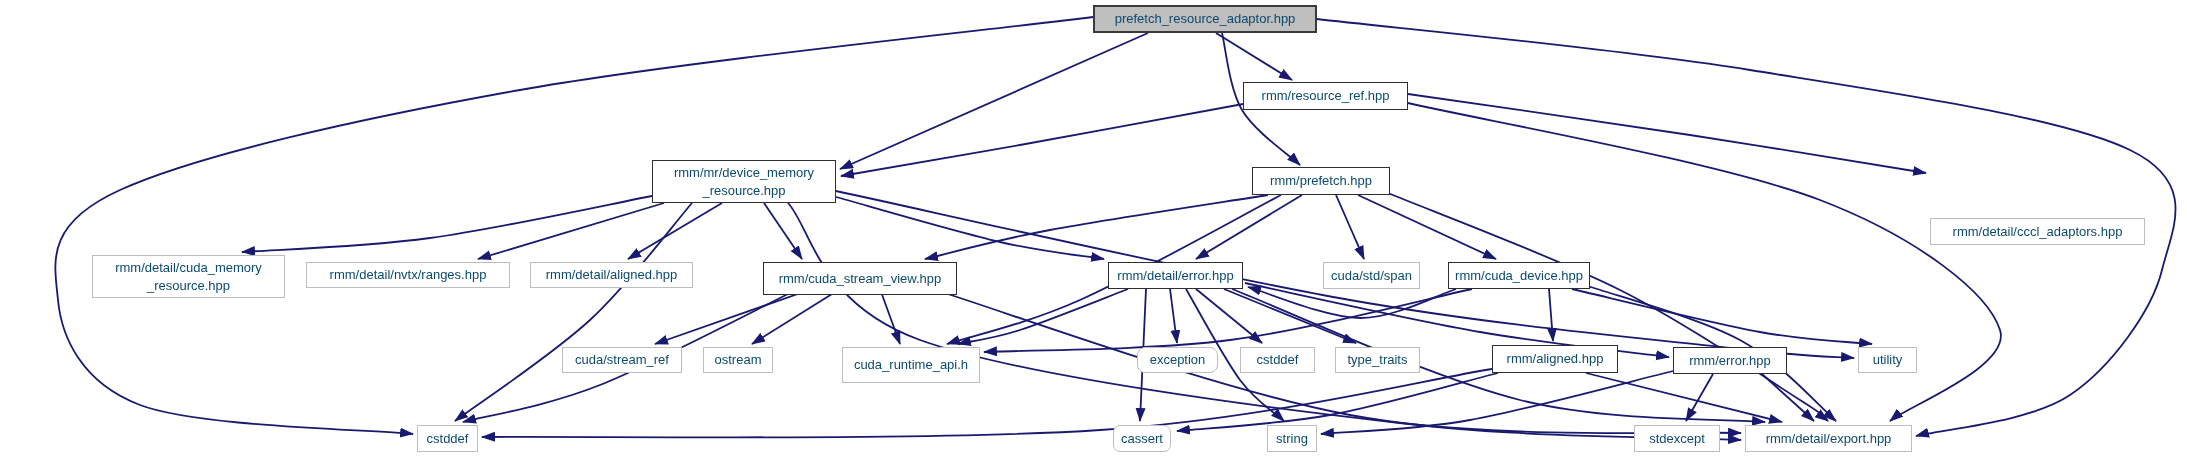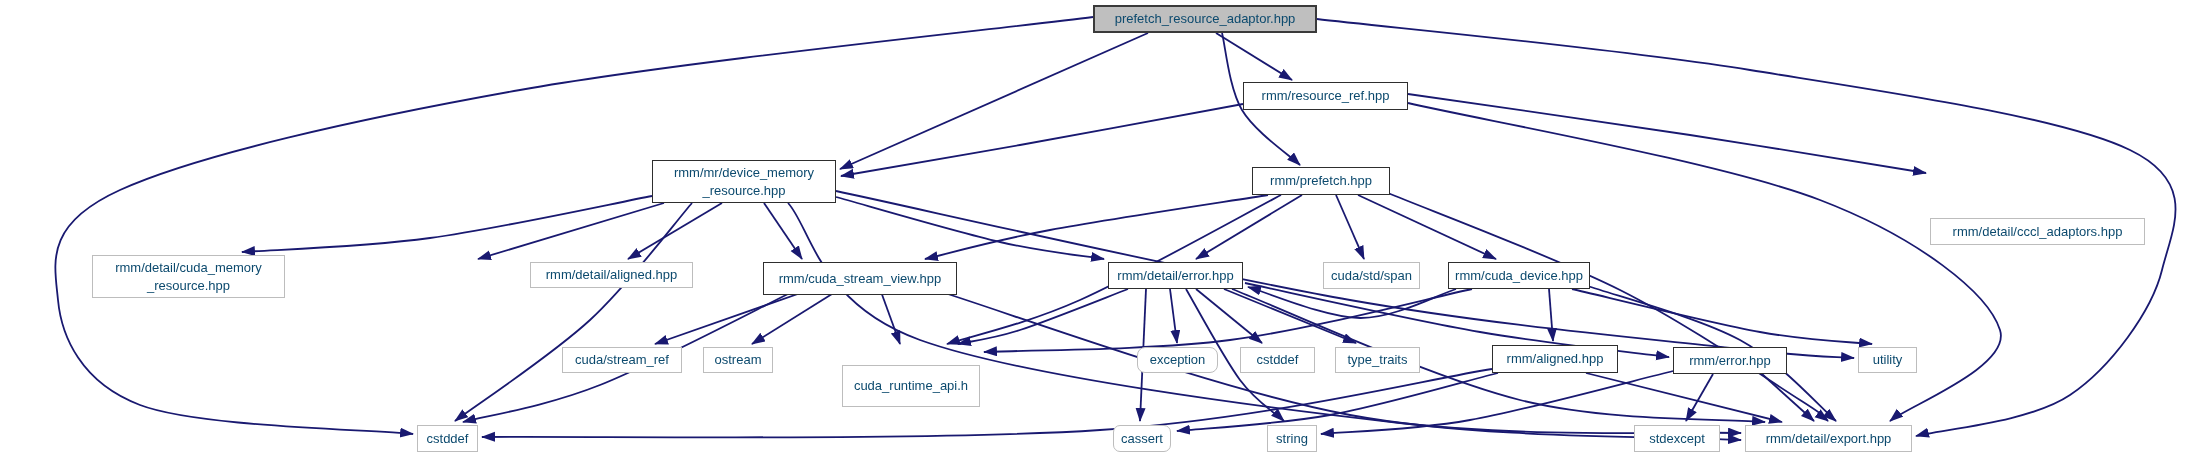--- a/index.html
+++ b/index.html
@@ -75,28 +75,29 @@
     </svg>
   <div id="nodes">
       <div class="node node-main" style="left: 1093px; top: 5px; width: 224px; height: 28px;">prefetch_resource_adaptor.hpp</div>
       <div class="node node-internal" style="left: 1243px; top: 82px; width: 165px; height: 28px;">rmm/resource_ref.hpp</div>
       <div class="node node-internal" style="left: 652px; top: 160px; width: 184px; height: 43px;">rmm/mr/device_memory
 _resource.hpp</div>
       <div class="node node-internal" style="left: 1252px; top: 167px; width: 138px; height: 28px;">rmm/prefetch.hpp</div>
       <div class="node node-external" style="left: 1930px; top: 170px; width: 215px; height: 27px; margin-top: 48px;">rmm/detail/cccl_adaptors.hpp</div>
       <div class="node node-external" style="left: 92px; top: 255px; width: 193px; height: 43px;">rmm/detail/cuda_memory
 _resource.hpp</div>
+      <div class="node node-external" style="left: 306px; top: 262px; width: 204px; height: 26px;">rmm/detail/nvtx/ranges.hpp</div>
       <div class="node node-external" style="left: 530px; top: 262px; width: 163px; height: 26px; text-align: center;">rmm/detail/aligned.hpp</div>
       <div class="node node-internal" style="left: 763px; top: 262px; width: 194px; height: 33px;">rmm/cuda_stream_view.hpp</div>
       <div class="node node-internal" style="left: 1108px; top: 262px; width: 135px; height: 27px;">rmm/detail/error.hpp</div>
       <div class="node node-external" style="left: 1323px; top: 262px; width: 97px; height: 27px;">cuda/std/span</div>
       <div class="node node-internal" style="left: 1448px; top: 262px; width: 142px; height: 27px;">rmm/cuda_device.hpp</div>
       <div class="node node-external" style="left: 562px; top: 347px; width: 120px; height: 26px;">cuda/stream_ref</div>
       <div class="node node-external" style="left: 703px; top: 347px; width: 70px; height: 26px;">ostream</div>
-      <div class="node node-external" style="left: 842px; top: 365px; width: 138px; height: 42px;">cuda_runtime_api.h</div>
+      <div class="node node-external" style="left: 842px; top: 347px; width: 138px; height: 36px;">cuda_runtime_api.h</div>
       <div class="node node-external" style="left: 1137px; top: 347px; width: 81px; height: 26px; border-radius: 8px;">exception</div>
       <div class="node node-external" style="left: 1240px; top: 347px; width: 75px; height: 26px;">cstddef</div>
       <div class="node node-external" style="left: 1335px; top: 347px; width: 85px; height: 26px;">type_traits</div>
       <div class="node node-internal" style="left: 1492px; top: 345px; width: 126px; height: 28px;">rmm/aligned.hpp</div>
       <div class="node node-internal" style="left: 1673px; top: 347px; width: 114px; height: 27px;">rmm/error.hpp</div>
       <div class="node node-external" style="left: 1858px; top: 347px; width: 59px; height: 26px;">utility</div>
       <div class="node node-external" style="left: 417px; top: 425px; width: 61px; height: 27px;">cstddef</div>
       <div class="node node-external" style="left: 1113px; top: 425px; width: 58px; height: 27px; border-radius: 7px;">cassert</div>
       <div class="node node-external" style="left: 1267px; top: 425px; width: 50px; height: 27px;">string</div>
       <div class="node node-external" style="left: 1634px; top: 425px; width: 86px; height: 27px;">stdexcept</div>

